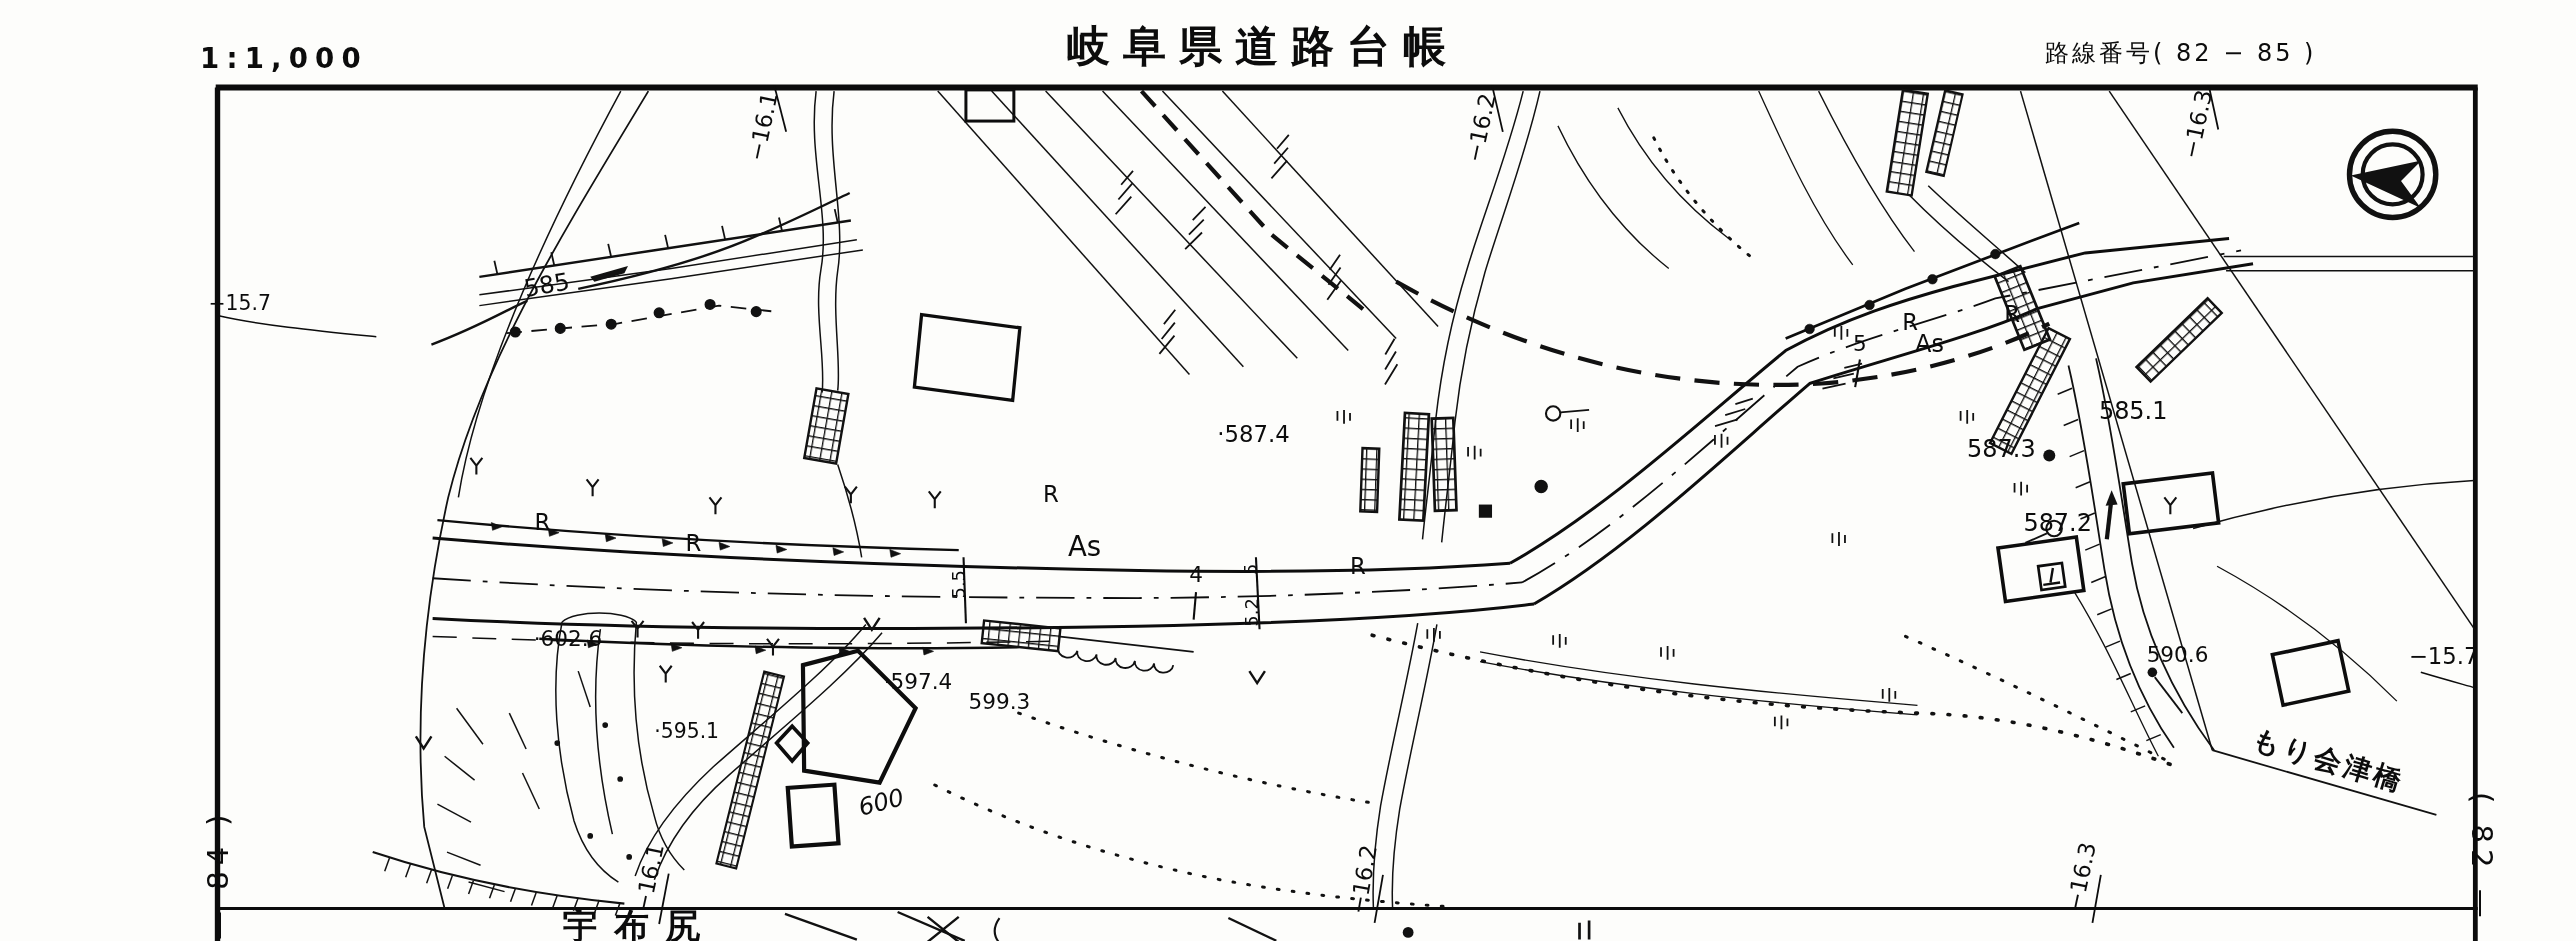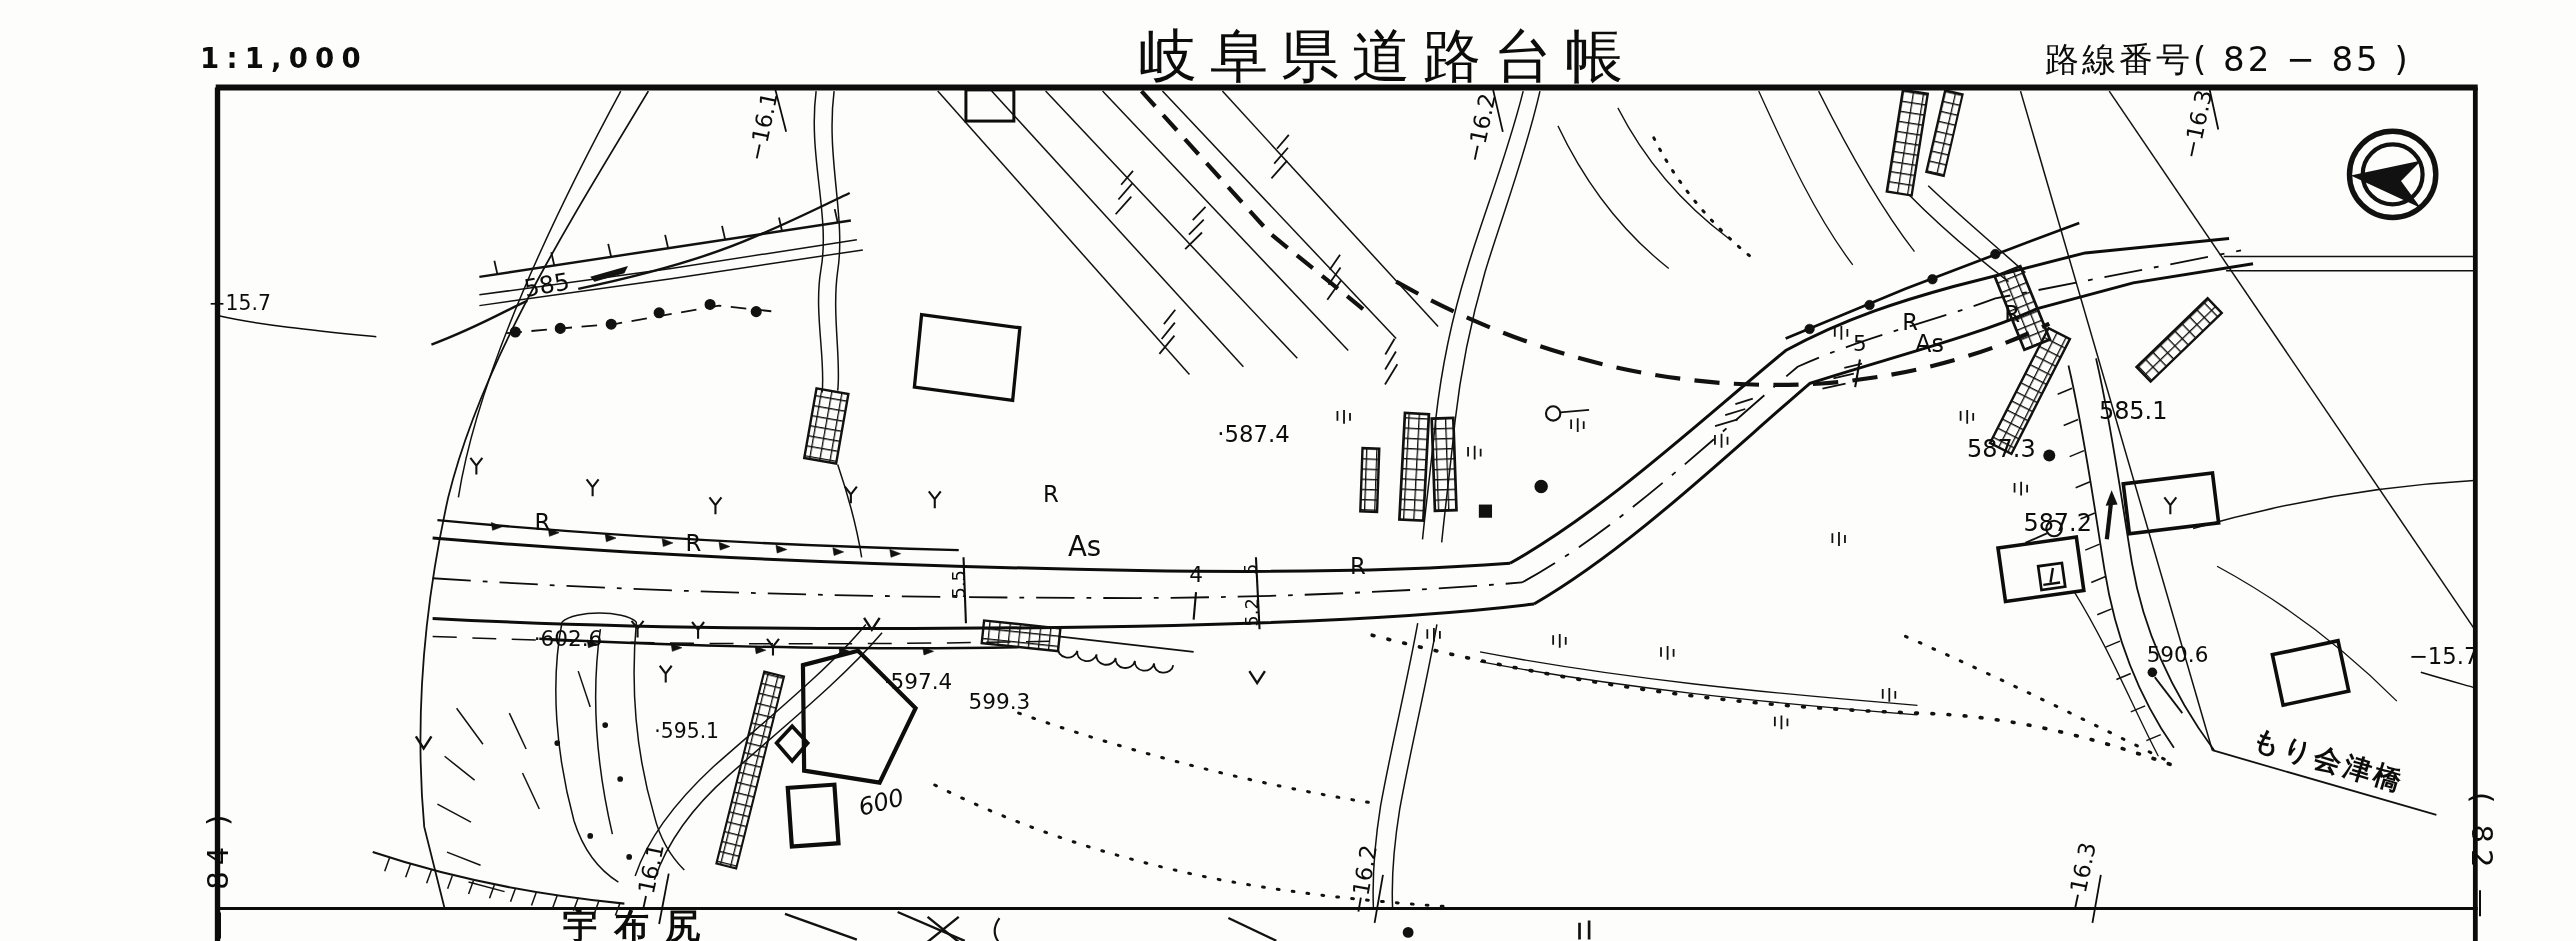--- a/index.html
+++ b/index.html
@@ -1,22 +1,22 @@
 <!DOCTYPE html>
 <html style="font-size:9.6px"><head>
 <meta charset="utf-8">
 <style>
   html,body{margin:0;padding:0;background:#fff;}
   #page{position:relative;width:2576px;height:942px;background:#fdfdfb;overflow:hidden;
         font-family:"DejaVu Sans","Liberation Sans",sans-serif;color:#111;}
   #mapsvg{position:absolute;left:0;top:0;}
   .hdr{position:absolute;white-space:nowrap;color:#0c0c0c;}
   .hdr-scale{left:200px;top:42px;font-size:27.6px;letter-spacing:7.2px;font-weight:bold;}
-  .hdr-title{left:1067px;top:18px;width:569px;text-align:right;font-size:58px;font-weight:normal;letter-spacing:13px;}
-  .hdr-route{left:2045px;top:37px;font-size:34px;letter-spacing:3px;}
+  .hdr-title{left:1067px;top:18px;width:569px;text-align:left;font-size:43px;font-weight:bold;letter-spacing:13px;}
+  .hdr-route{left:2045px;top:37px;font-size:24px;letter-spacing:3px;}
   .margin-left{left:201px;top:940px;font-size:29px;letter-spacing:6px;transform:rotate(-90deg);transform-origin:0 0;}
   .margin-right{left:2499px;top:792px;font-size:29px;letter-spacing:6px;transform:rotate(90deg);transform-origin:0 0;}
 </style>
 </head>
 <body>
 
 <div id="page">
 
 <svg id="mapsvg" width="2576" height="942" viewBox="0 0 4299 1572" xmlns="http://www.w3.org/2000/svg">
   <defs>

